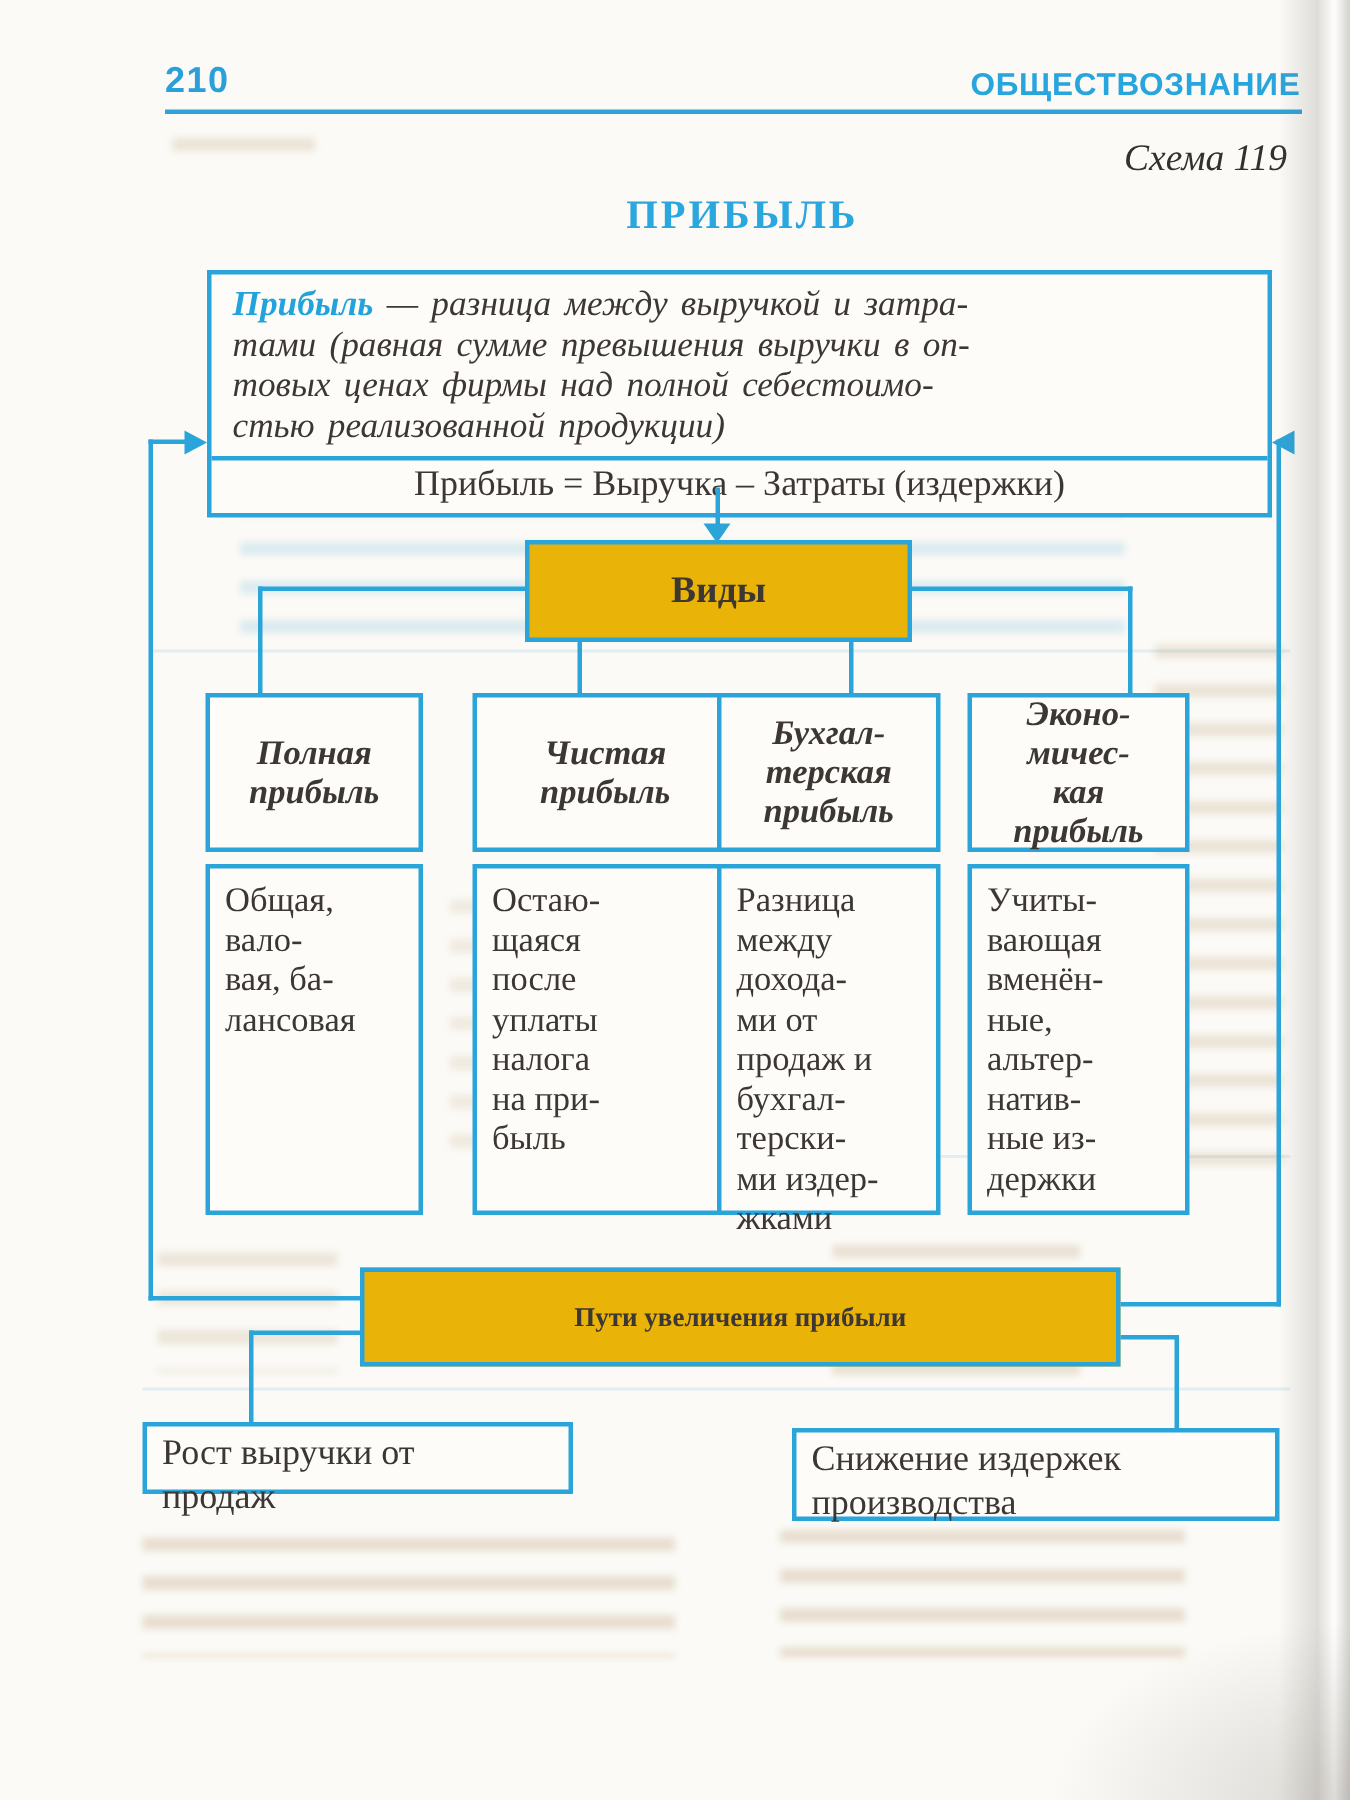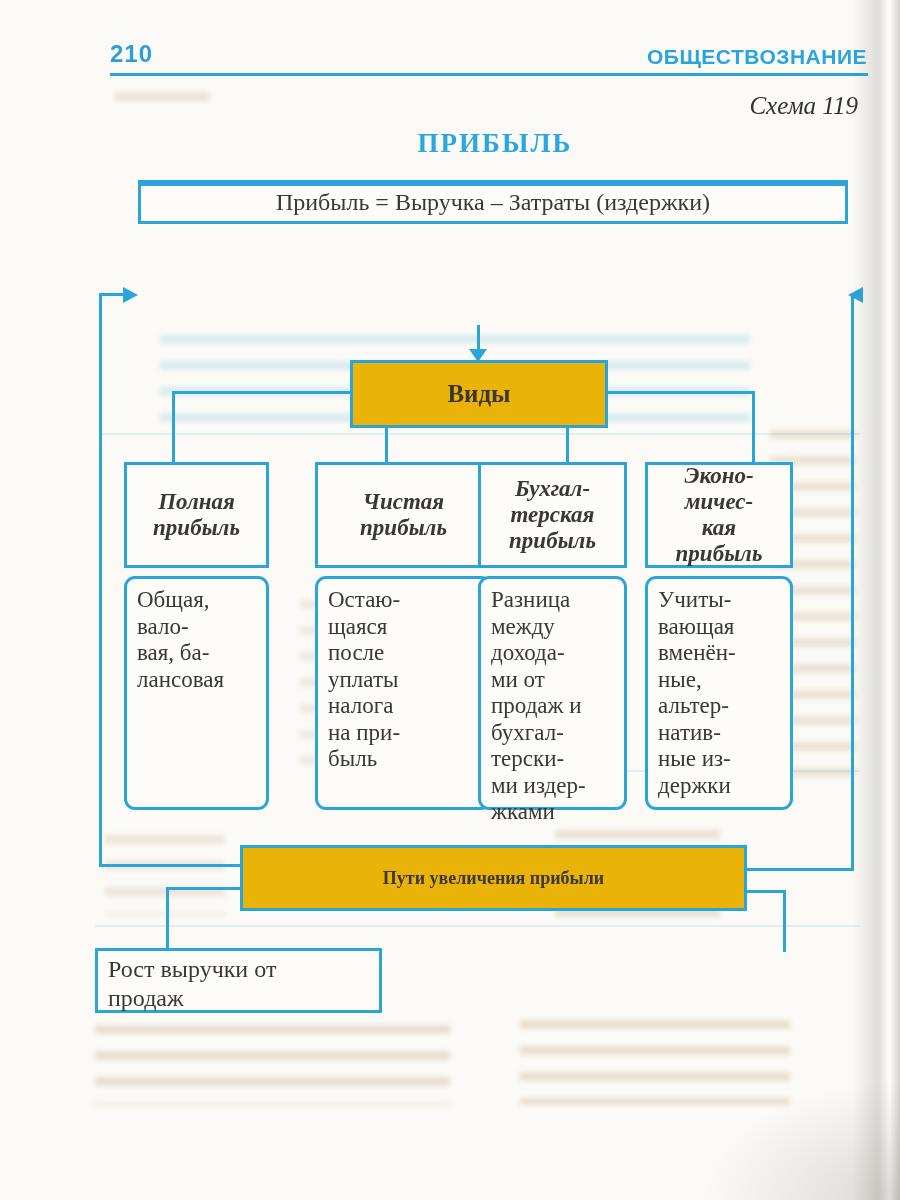--- a/index.html
+++ b/index.html
@@ -27,26 +27,26 @@
     white-space:pre-line;word-spacing:3px;}
   .def-term{color:#23a3dc;font-weight:bold;}
   .formula-row{border-top:3px solid #2ba4d9;text-align:center;font-size:24px;
     padding:3px 0 5px 0;}
   .vidy-box{left:350px;top:360px;width:258px;height:68px;display:flex;align-items:center;
     justify-content:center;font-weight:bold;font-size:25px;}
   .col-head{top:462px;height:106px;display:flex;align-items:center;justify-content:center;
     text-align:center;font-weight:bold;font-style:italic;font-size:23px;line-height:26px;
     white-space:pre-line;}
   .col-desc{top:576px;height:234px;padding:8px 6px 0 10px;font-size:23px;line-height:26.5px;
-    white-space:pre-line;border-radius:11px;}
-  .c1{left:124px;width:145px;} .c2{left:315px;width:177px;}
+    white-space:pre-line;}
+  .c1{left:137px;width:145px;} .c2{left:315px;width:177px;}
   .c3{left:478px;width:149px;} .c4{left:645px;width:148px;}
   .ways-box{left:240px;top:845px;width:507px;height:66px;display:flex;align-items:center;
     justify-content:center;font-weight:bold;font-size:18px;}
-  .way-left{left:95px;top:948px;width:287px;height:65px;padding:4px 10px;font-size:24px;
+  .way-left{left:95px;top:948px;width:287px;height:48px;padding:4px 10px;font-size:24px;
     line-height:29px;white-space:pre-line;}
   .way-right{left:528px;top:952px;width:325px;height:62px;padding:4px 10px;font-size:24px;
     line-height:29px;white-space:pre-line;}
   
   .line{position:absolute;background:#2ba4d9;}
   .arrow{position:absolute;width:0;height:0;}
   
   .ghost{position:absolute;filter:blur(2.5px);pointer-events:none;}
   .ghost-tan{background:repeating-linear-gradient(to bottom,rgba(168,128,78,.38) 0 9px,transparent 9px 26px);}
   .ghost-cyan{background:repeating-linear-gradient(to bottom,rgba(80,170,215,.34) 0 9px,transparent 9px 26px);}
@@ -73,20 +73,24 @@
   <div class="ghost-rule" style="left:480px;top:770px;width:380px;height:2px;"></div>
   <div class="ghost-rule" style="left:95px;top:925px;width:765px;height:2px;"></div>
 
   <div class="abs page-num">210</div>
   <div class="abs header-title">ОБЩЕСТВОЗНАНИЕ</div>
   <div class="abs header-rule"></div>
   <div class="abs schema-label">Схема 119</div>
   <div class="abs page-title">ПРИБЫЛЬ</div>
 
   <div class="box def-box">
+    <div class="def-text"><span class="def-term">Прибыль</span><span> — разница между выручкой и затра-
+тами (равная сумме превышения выручки в оп-
+товых ценах фирмы над полной себестоимо-
+стью реализованной продукции)</span></div>
     <div class="formula-row">Прибыль = Выручка – Затраты (издержки)</div>
   </div>
 
   <div class="line" style="left:99px;top:293px;width:28px;height:3px;"></div>
   <div class="arrow" style="left:123px;top:287px;border-top:8px solid transparent;border-bottom:8px solid transparent;border-left:15px solid #2ba4d9;"></div>
   <div class="line" style="left:99px;top:293px;width:3px;height:574px;"></div>
   <div class="arrow" style="left:848px;top:287px;border-top:8px solid transparent;border-bottom:8px solid transparent;border-right:15px solid #2ba4d9;"></div>
   <div class="line" style="left:851px;top:293px;width:3px;height:578px;"></div>
 
   <div class="line" style="left:477px;top:325px;width:3px;height:27px;"></div>
@@ -151,16 +155,18 @@
   <div class="line" style="left:99px;top:864px;width:141px;height:3px;"></div>
   <div class="line" style="left:166px;top:887px;width:74px;height:3px;"></div>
   <div class="line" style="left:166px;top:887px;width:3px;height:61px;"></div>
 
   <div class="line" style="left:747px;top:868px;width:107px;height:3px;"></div>
   <div class="line" style="left:747px;top:890px;width:39px;height:3px;"></div>
   <div class="line" style="left:783px;top:890px;width:3px;height:62px;"></div>
 
   <div class="box way-left">Рост выручки от
 продаж</div>
+  <div class="box way-right">Снижение издержек
+производства</div>
 
   <div class="abs edge-shadow"></div>
   <div class="abs corner-shadow"></div>
 </div>
 
 </body></html>

